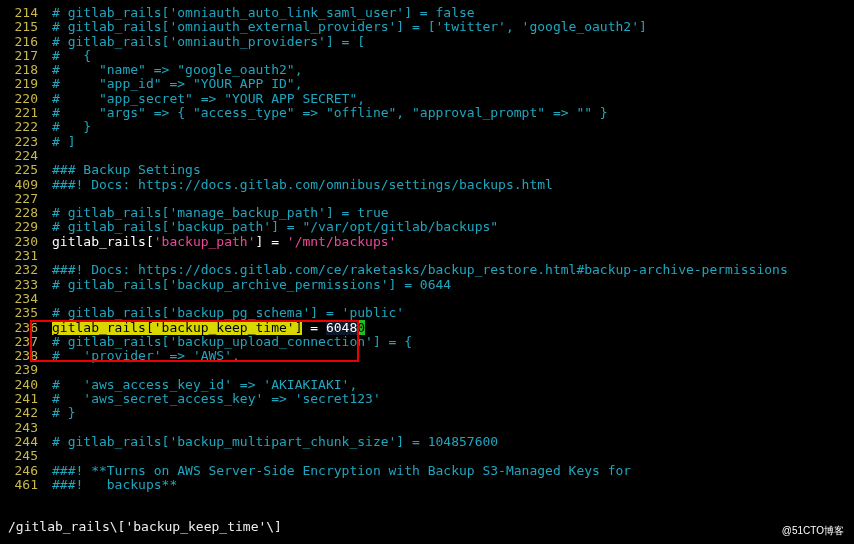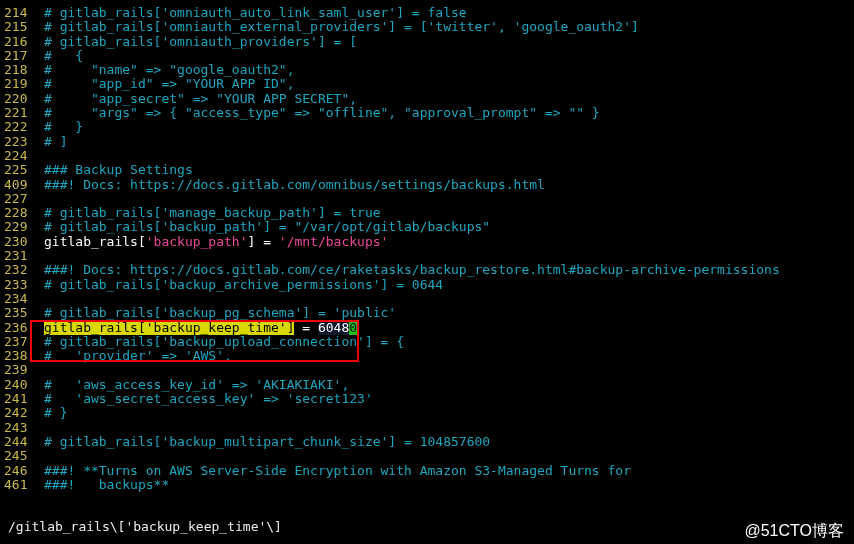--- a/index.html
+++ b/index.html
@@ -1,28 +1,28 @@
 <!DOCTYPE html>
 <html><head>
 <meta charset="utf-8">
 <style>
   html,body{margin:0;padding:0;background:#000;width:854px;height:544px;overflow:hidden}
   body{font-family:Consolas,Monaco,monospace;font-size:13px;line-height:14.3px;color:#ccc}
   .editor{padding:6px 0 0 4px;position:relative}
   .ln{display:flex;white-space:pre}
-  .num{width:34px;margin-right:6px;color:#c9b84a;user-select:none}
+  .num{width:34px;text-align:right;margin-right:14px;color:#c9b84a;user-select:none}
   .c-cyan{color:#1fa6bf}
   .c-red{color:#ec4899}
   .c-white{color:#fff}
   .hl-yel{background:#d8d800;color:#000}
   .hl-red{background:#0f172a;color:#fff}
   .hl-grn{background:#1fbf1f;color:#000}
   .redbox{position:absolute;border:2px solid #e00;pointer-events:none}
   .footer{position:absolute;bottom:10px;left:8px;color:#eee}
-  .wm{position:absolute;bottom:6px;right:10px;color:#fff;font-family:Arial,sans-serif;font-size:16px}
+  .wm{position:absolute;bottom:6px;right:10px;color:#fff;font-family:Arial,sans-serif;font-size:10px}
 </style>
 </head>
 <body>
 
 <div class="editor" id="ed">
     <div class="ln"><span class="num">214</span><span><span class="c-cyan"># gitlab_rails['omniauth_auto_link_saml_user'] = false</span></span></div>
     <div class="ln"><span class="num">215</span><span><span class="c-cyan"># gitlab_rails['omniauth_external_providers'] = ['twitter', 'google_oauth2']</span></span></div>
     <div class="ln"><span class="num">216</span><span><span class="c-cyan"># gitlab_rails['omniauth_providers'] = [</span></span></div>
     <div class="ln"><span class="num">217</span><span><span class="c-cyan">#   {</span></span></div>
     <div class="ln"><span class="num">218</span><span><span class="c-cyan">#     "name" =&gt; "google_oauth2",</span></span></div>
@@ -46,18 +46,18 @@
     <div class="ln"><span class="num">236</span><span><span class="hl-yel">gitlab_rails['backup_keep_time']</span><span class="c-white"> = </span><span class="hl-red">6048</span><span class="hl-grn">0</span></span></div>
     <div class="ln"><span class="num">237</span><span><span class="c-cyan"># gitlab_rails['backup_upload_connection'] = {</span></span></div>
     <div class="ln"><span class="num">238</span><span><span class="c-cyan">#   'provider' =&gt; 'AWS',</span></span></div>
     <div class="ln"><span class="num">239</span></div>
     <div class="ln"><span class="num">240</span><span><span class="c-cyan">#   'aws_access_key_id' =&gt; 'AKIAKIAKI',</span></span></div>
     <div class="ln"><span class="num">241</span><span><span class="c-cyan">#   'aws_secret_access_key' =&gt; 'secret123'</span></span></div>
     <div class="ln"><span class="num">242</span><span><span class="c-cyan"># }</span></span></div>
     <div class="ln"><span class="num">243</span></div>
     <div class="ln"><span class="num">244</span><span><span class="c-cyan"># gitlab_rails['backup_multipart_chunk_size'] = 104857600</span></span></div>
     <div class="ln"><span class="num">245</span><span><span></span></span></div>
-    <div class="ln"><span class="num">246</span><span><span class="c-cyan">###! **Turns on AWS Server-Side Encryption with Amazon S3-Managed Turns for</span></span></div>
+    <div class="ln"><span class="num">246</span><span><span class="c-cyan">###! **Turns on AWS Server-Side Encryption with Backup S3-Managed Keys for</span></span></div>
     <div class="ln"><span class="num">461</span><span><span class="c-cyan">###!   backups**</span></span></div>
   </div>
 <div class="redbox" id="rb" style="top: 320px; left: 30px; width: 325px; height: 38px;"></div>
 <div class="footer">/gitlab_rails\['backup_keep_time'\]</div>
 <div class="wm">@51CTO博客</div>
 
 </body></html>

